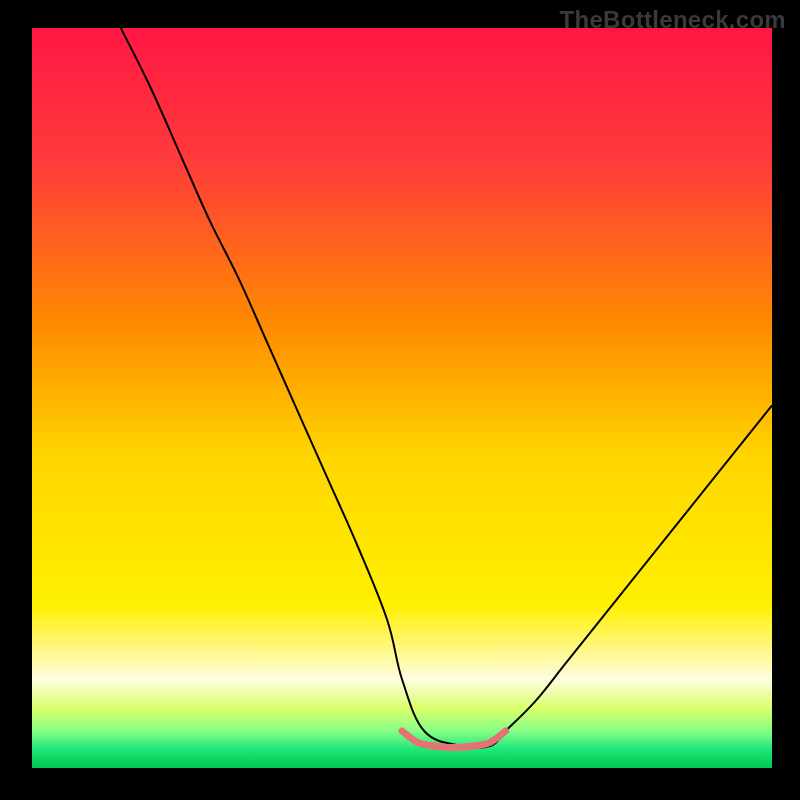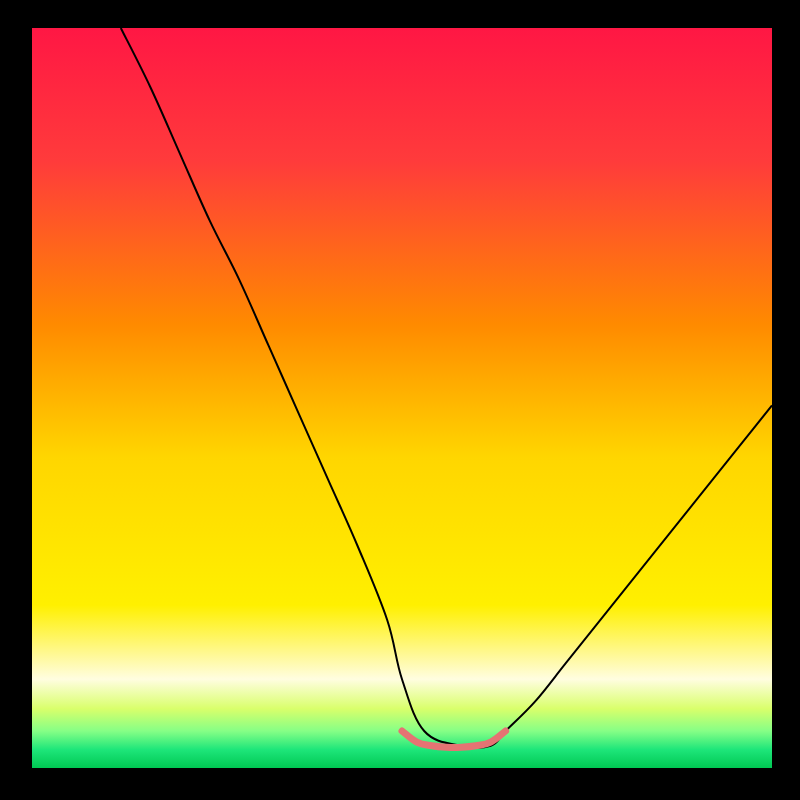--- a/index.html
+++ b/index.html
@@ -40,20 +40,21 @@
     display: block;
     width: 740px;
     height: 740px;
   }
 </style>
 </head>
 <body>
 
 <div class="frame">
 
+  <div class="watermark">TheBottleneck.com</div>
 
   <div class="plot">
     <svg id="chart-svg" viewBox="0 0 740 740" preserveAspectRatio="none">
       <defs>
         <linearGradient id="bg-grad" x1="0" y1="0" x2="0" y2="1">
             <stop offset="0%" stop-color="#ff1744"></stop>
             <stop offset="18%" stop-color="#ff3b3b"></stop>
             <stop offset="40%" stop-color="#ff8a00"></stop>
             <stop offset="57.99999999999999%" stop-color="#ffd600"></stop>
             <stop offset="78%" stop-color="#fff000"></stop>

